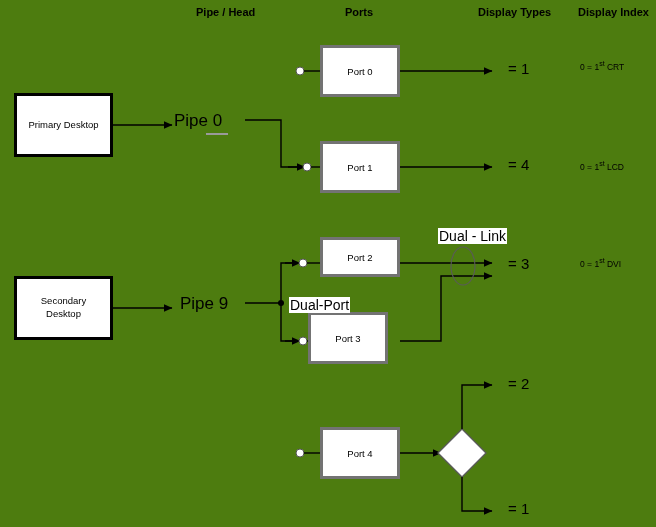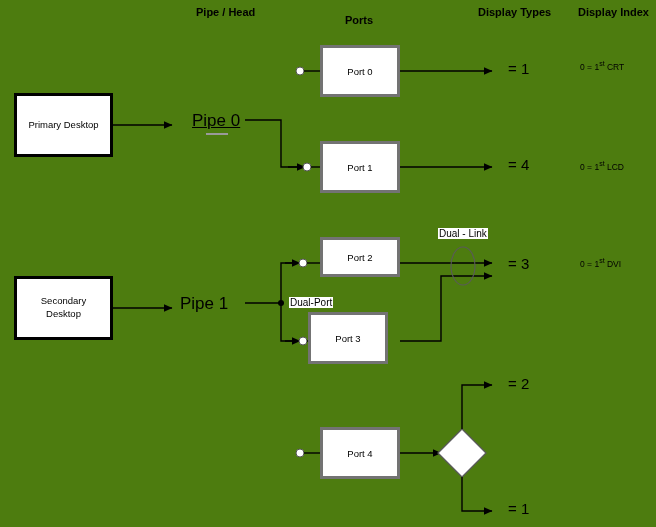--- a/index.html
+++ b/index.html
@@ -76,21 +76,21 @@
     font-size: 8.5px;
     white-space: nowrap;
   }
   .disp-index sup {
     font-size: 7px;
     vertical-align: super;
     line-height: 0;
   }
   .inline-note {
     position: absolute;
-    font-size: 10px;
+    font-size: 14px;
     white-space: nowrap;
     background: #fff;
     padding: 0 1px;
   }
 </style>
 </head>
 <body>
 
 <div id="diagram-root">
 
@@ -166,37 +166,37 @@
     <g>
       <polyline points="462,429 462,385 492,385" fill="none" stroke="#000" stroke-width="1.4" marker-end="url(#arrow)"></polyline>
     </g>
 
     <g>
       <polyline points="462,477 462,511 492,511" fill="none" stroke="#000" stroke-width="1.4" marker-end="url(#arrow)"></polyline>
     </g>
   </svg>
 
   <div class="col-header" style="left:196px; top:6px;">Pipe / Head</div>
-  <div class="col-header" style="left:345px; top:14px;">Ports</div>
+  <div class="col-header" style="left:345px; top:6px;">Ports</div>
   <div class="col-header" style="left:478px; top:6px;">Display Types</div>
   <div class="col-header" style="left:578px; top:6px;">Display Index</div>
 
   <div class="desktop-box" style="left:14px; top:276px; width:99px; height:64px;">
     <span>
       <span>Secondary</span><br>
       <span>Desktop</span>
     </span>
   </div>
   <div class="desktop-box" style="left:14px; top:93px; width:99px; height:64px;">
     <span>Primary Desktop</span>
   </div>
 
-  <div class="pipe-label" style="left:192px; top:111px;text-decoration:underline;">Pipe 0</div>
+  <div class="pipe-label" style="left:174px; top:111px;">Pipe 0</div>
   <div class="pipe-underline" style="left:206px; top:133px; width:22px;"></div>
-  <div class="pipe-label" style="left:180px; top:294px;">Pipe 1</div>
+  <div class="pipe-label" style="left:180px; top:294px;">Pipe 9</div>
 
   <div class="port-box" style="left:320px; top:45px; width:80px; height:52px;">
     <span>Port 0</span>
   </div>
   <div class="port-box" style="left:320px; top:141px; width:80px; height:52px;">
     <span>Port 1</span>
   </div>
   <div class="port-box" style="left:320px; top:237px; width:80px; height:40px;align-items:center;">
     <span>Port 2</span>
   </div>

